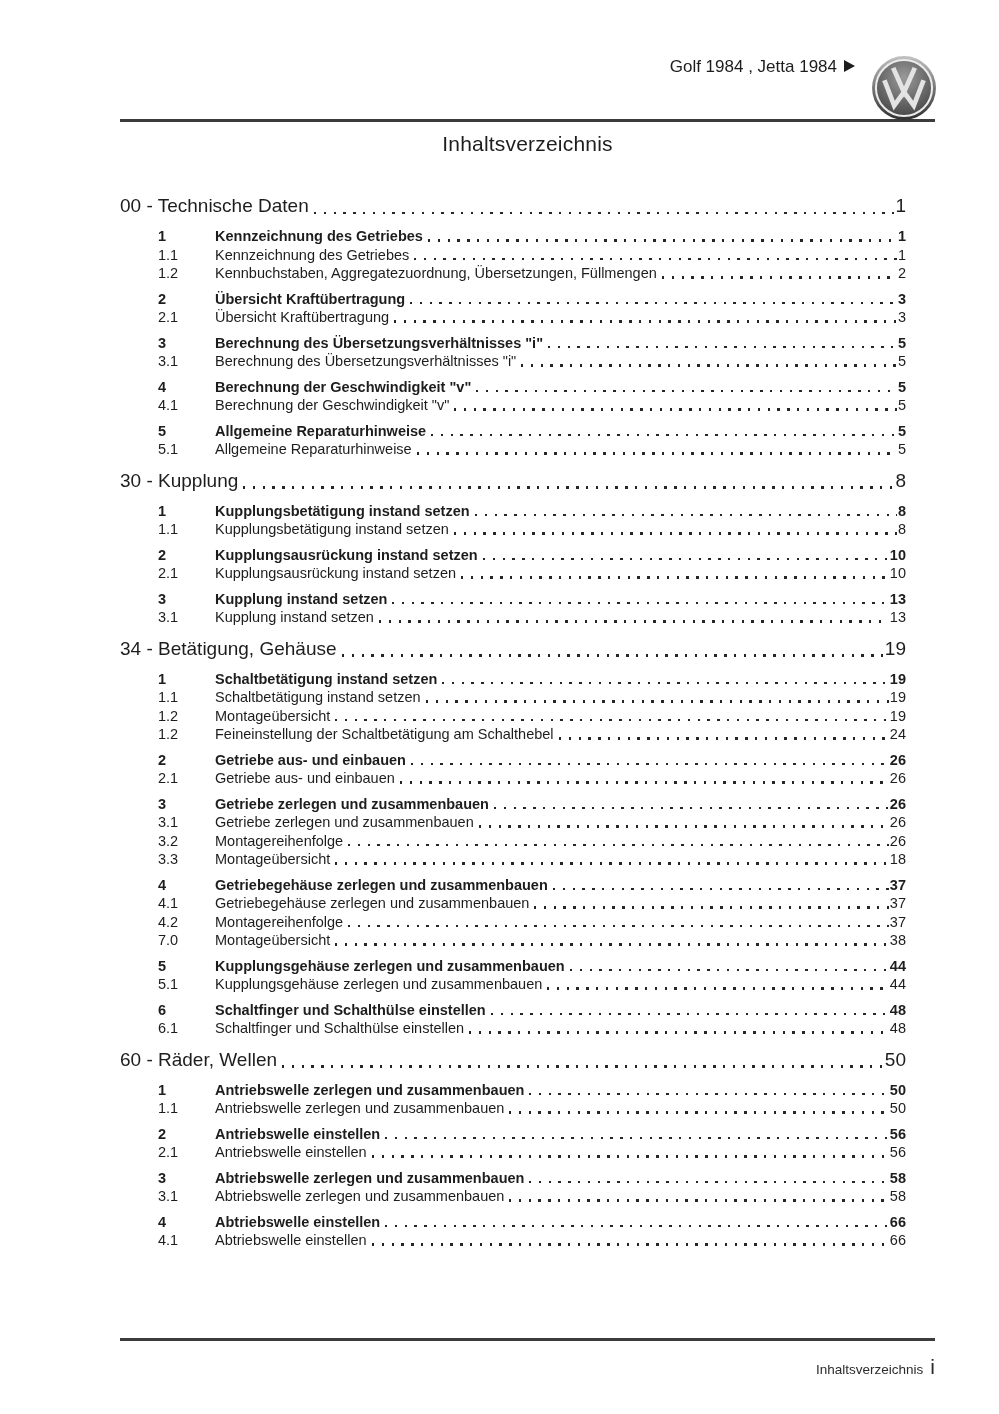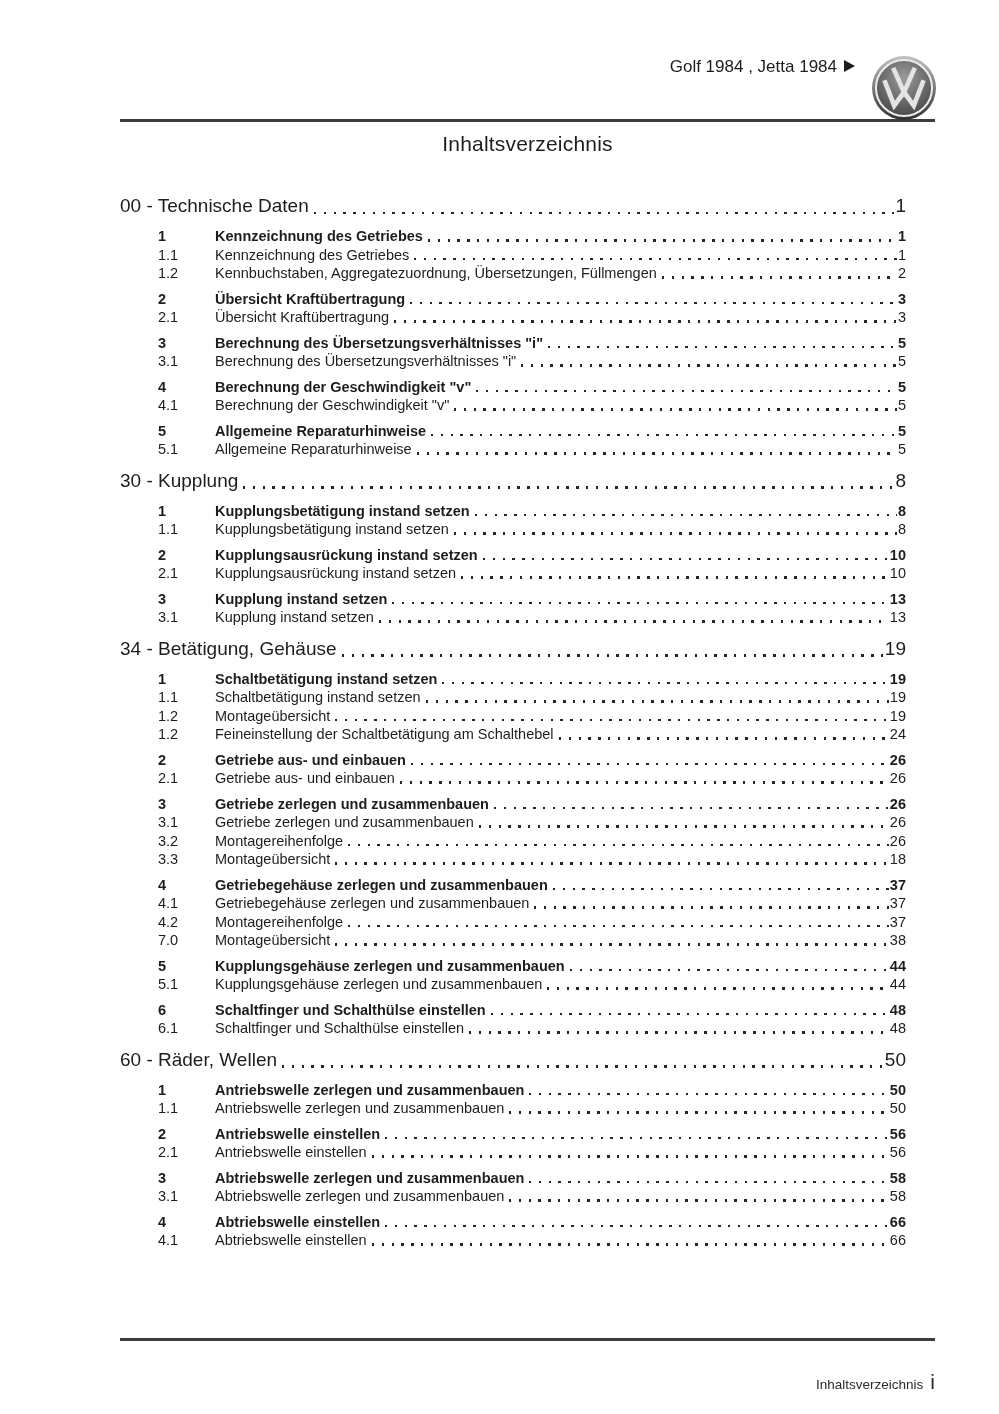--- a/index.html
+++ b/index.html
@@ -41,21 +41,21 @@
   .entry-title,.chapter-label{white-space:nowrap;flex:none;}
   .leader{
     flex:1;height:2.4px;margin:0 1px 4px 5px;
     background:repeating-linear-gradient(to right,#262626 0 2.4px,transparent 2.4px 9.8px);
   }
   .chapter-row .leader{margin-bottom:6px;}
   .page-num{flex:none;}
 
   
   .footer{position:absolute;left:120px;top:1338px;width:815px;border-top:3px solid #3c3c3c;}
-  .footer-text{text-align:right;margin-top:29px;font-size:13.5px;color:#2b2b2b;}
+  .footer-text{text-align:right;margin-top:14px;font-size:13.5px;color:#2b2b2b;}
   .footer-page{font-size:21px;margin-left:7px;font-weight:400;}
 </style>
 </head>
 <body>
 
 <div class="page">
 
   <div class="header">
     <div class="header-text">
       <div><span>Golf 1984 , Jetta 1984</span><span class="arrow"></span></div>

